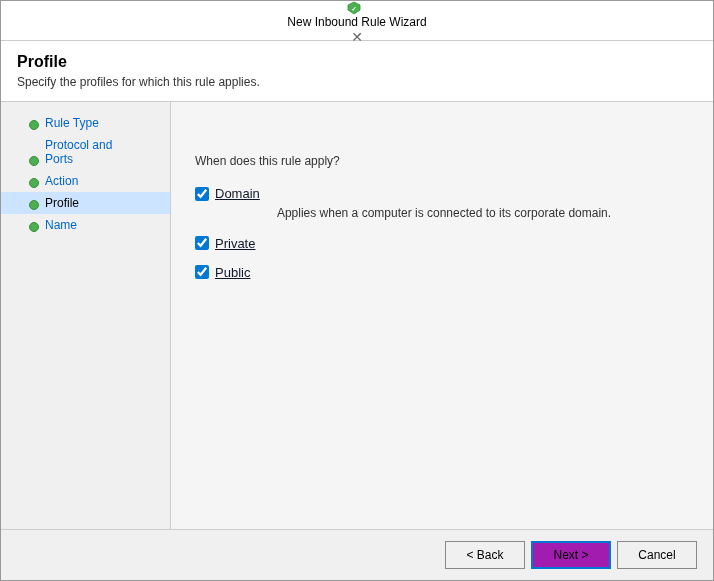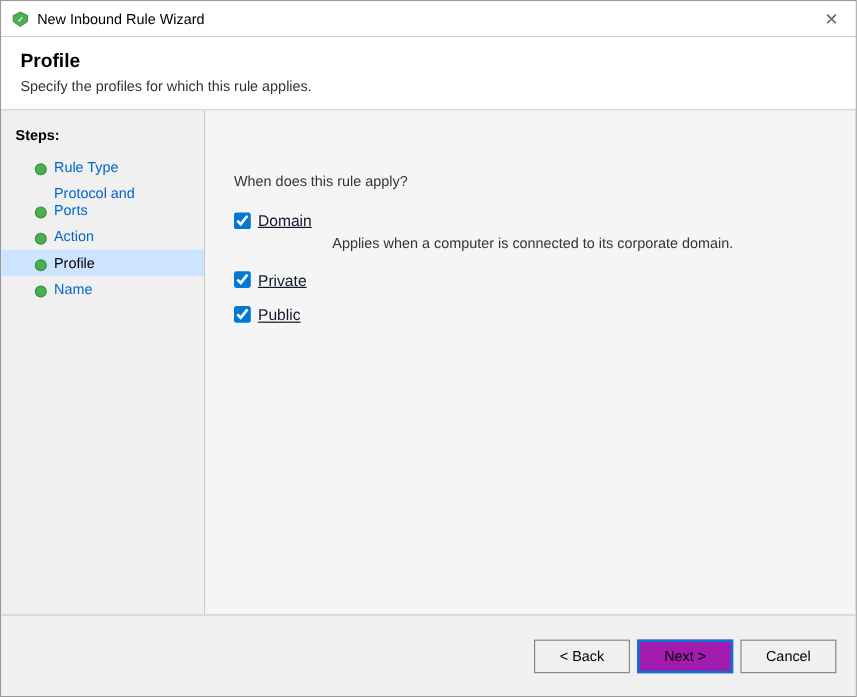--- a/index.html
+++ b/index.html
@@ -16,26 +16,27 @@
       width: 714px;
       height: 581px;
       background: #f0f0f0;
       border: 1px solid #999;
       box-shadow: 2px 2px 8px rgba(0,0,0,0.3);
       display: flex;
       flex-direction: column;
     }
     .titlebar {
       background: #fff;
-      height: 30px;
+      height: 40px;
       display: flex;
       align-items: center;
       padding: 0 8px;
       border-bottom: 1px solid #ccc;
       flex-shrink: 0;
+      flex-direction: column;
     }
     .titlebar-icon {
       width: 16px;
       height: 16px;
       margin-right: 6px;
       display: flex;
       align-items: center;
       justify-content: center;
     }
     .titlebar-title {
@@ -147,21 +148,21 @@
       color: #0f172a;
     }
     .option-description {
       font-size: 12px;
       color: #333;
       margin-left: 4px;
       line-height: 1.4;
       text-align: center;
     }
     .footer {
-      height: 68px;
+      height: 51px;
       background: #f0f0f0;
       border-top: 1px solid #ccc;
       display: flex;
       align-items: center;
       justify-content: flex-end;
       padding: 0 16px;
       gap: 6px;
       flex-shrink: 0;
     }
     .btn {
@@ -198,21 +199,20 @@
   </div>
 
   <div class="header">
     <div class="header-title">Profile</div>
     <div class="header-subtitle">Specify the profiles for which this rule applies.</div>
   </div>
 
   <div class="content-area">
 
     <div class="sidebar">
-      <div class="sidebar-steps-label">Steps:</div>
 
       <div class="sidebar-item">
         <div class="step-dot"></div>
         <span>Rule Type</span>
       </div>
       <div class="sidebar-item">
         <div class="step-dot"></div>
         <span>Protocol and Ports</span>
       </div>
       <div class="sidebar-item">

